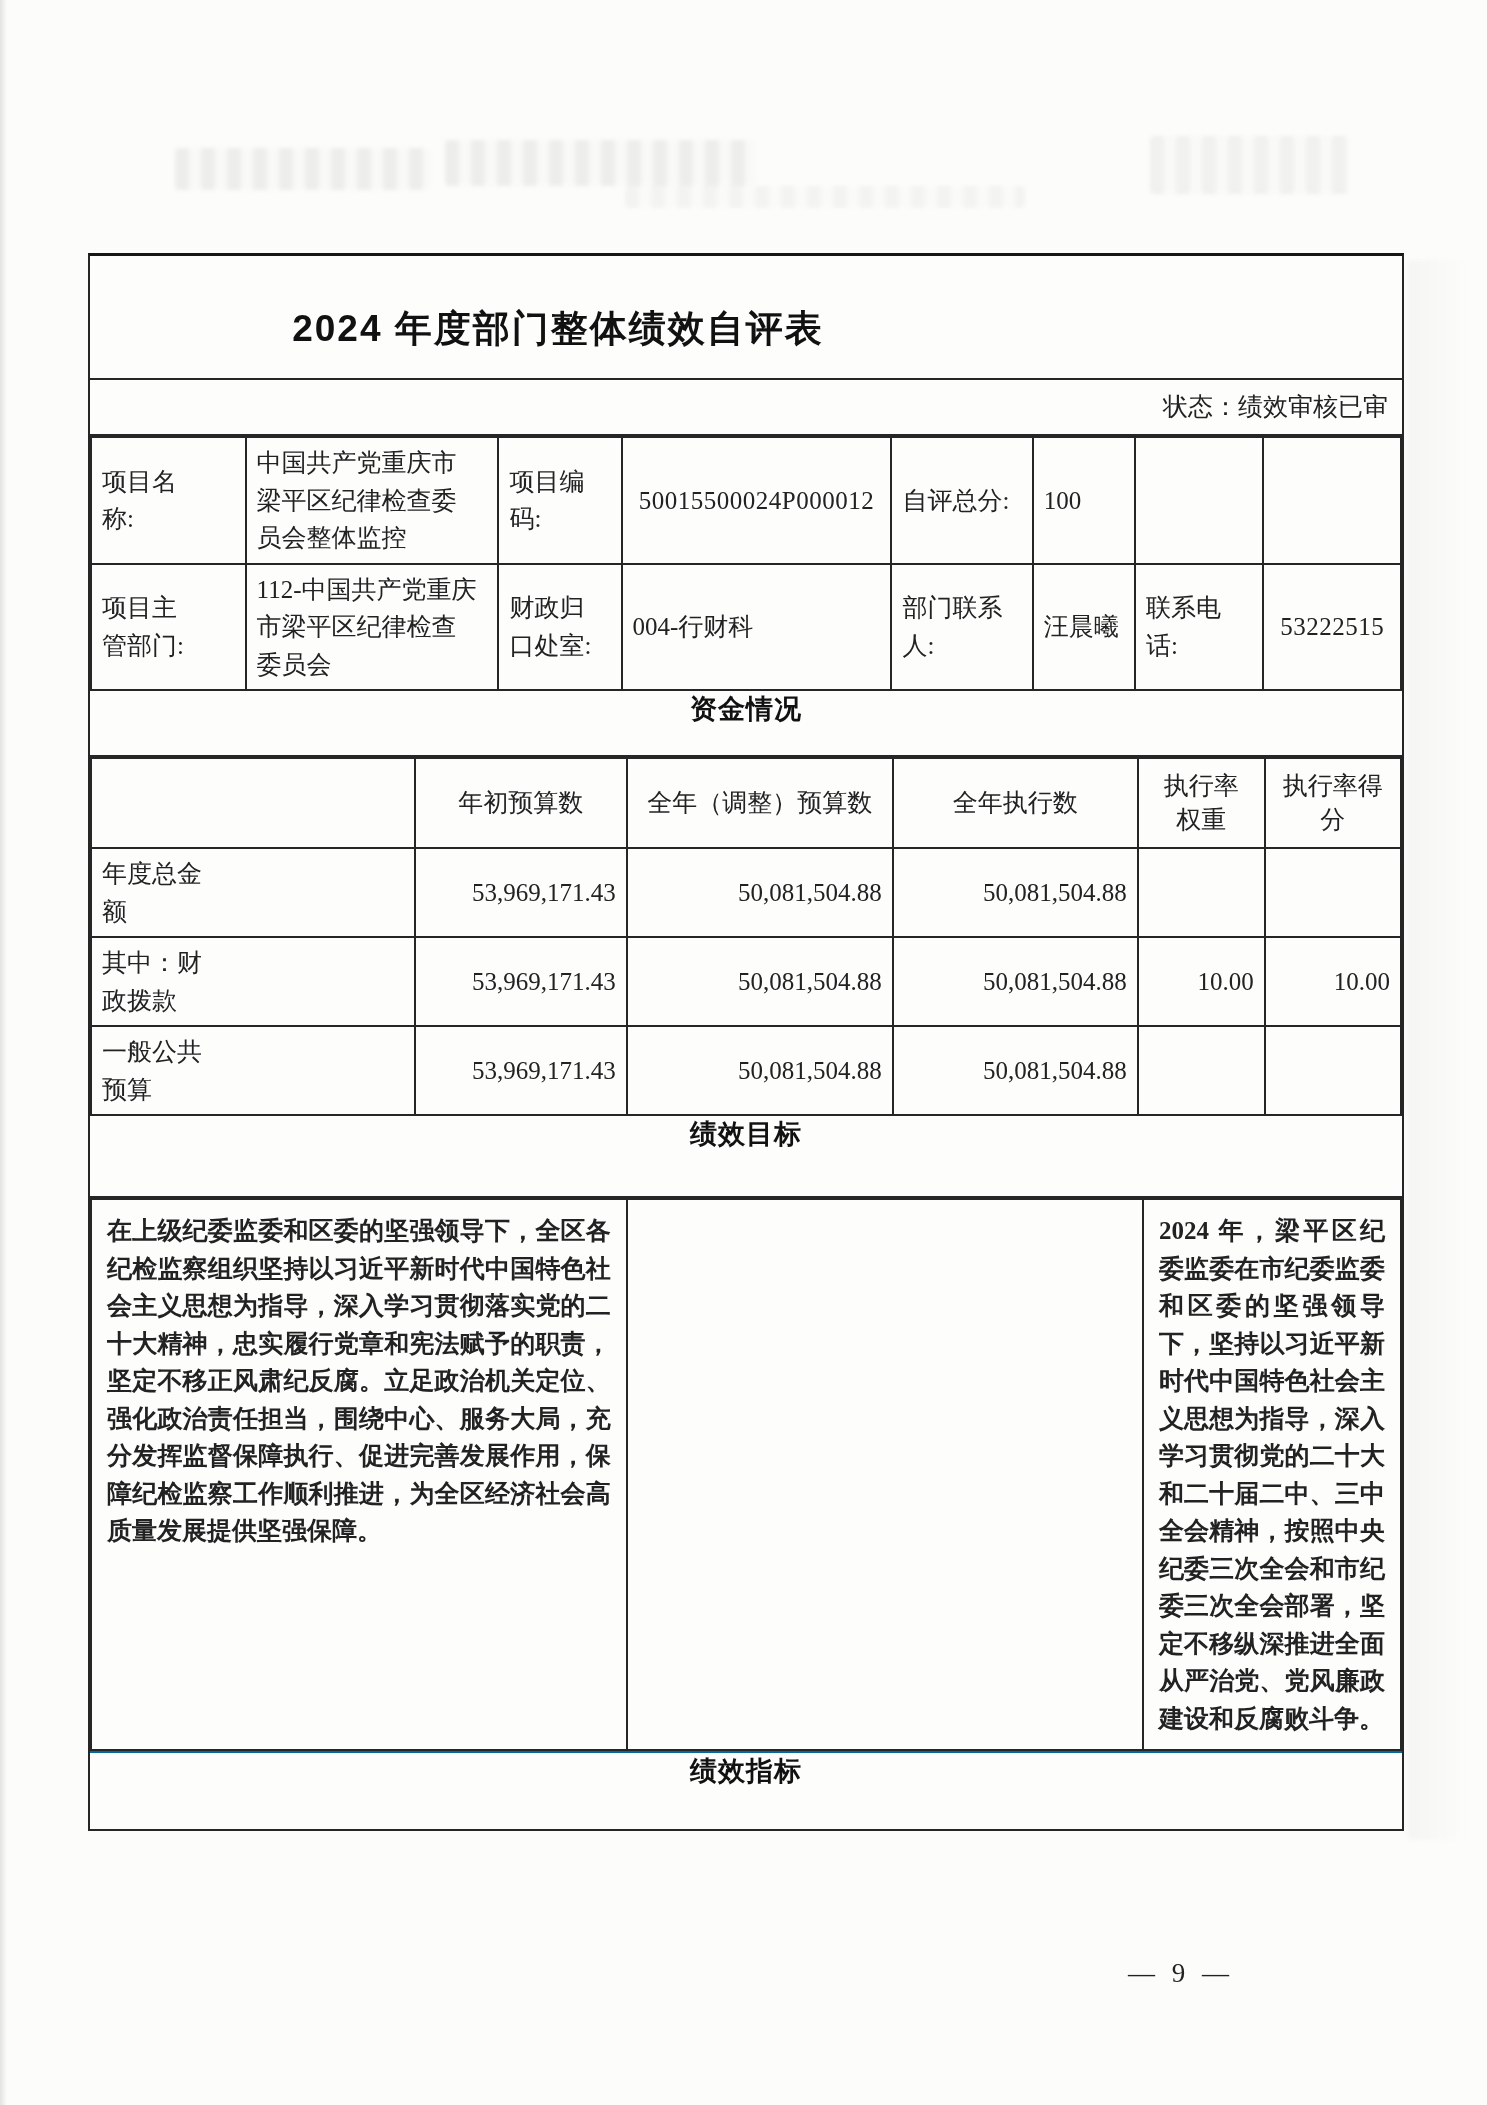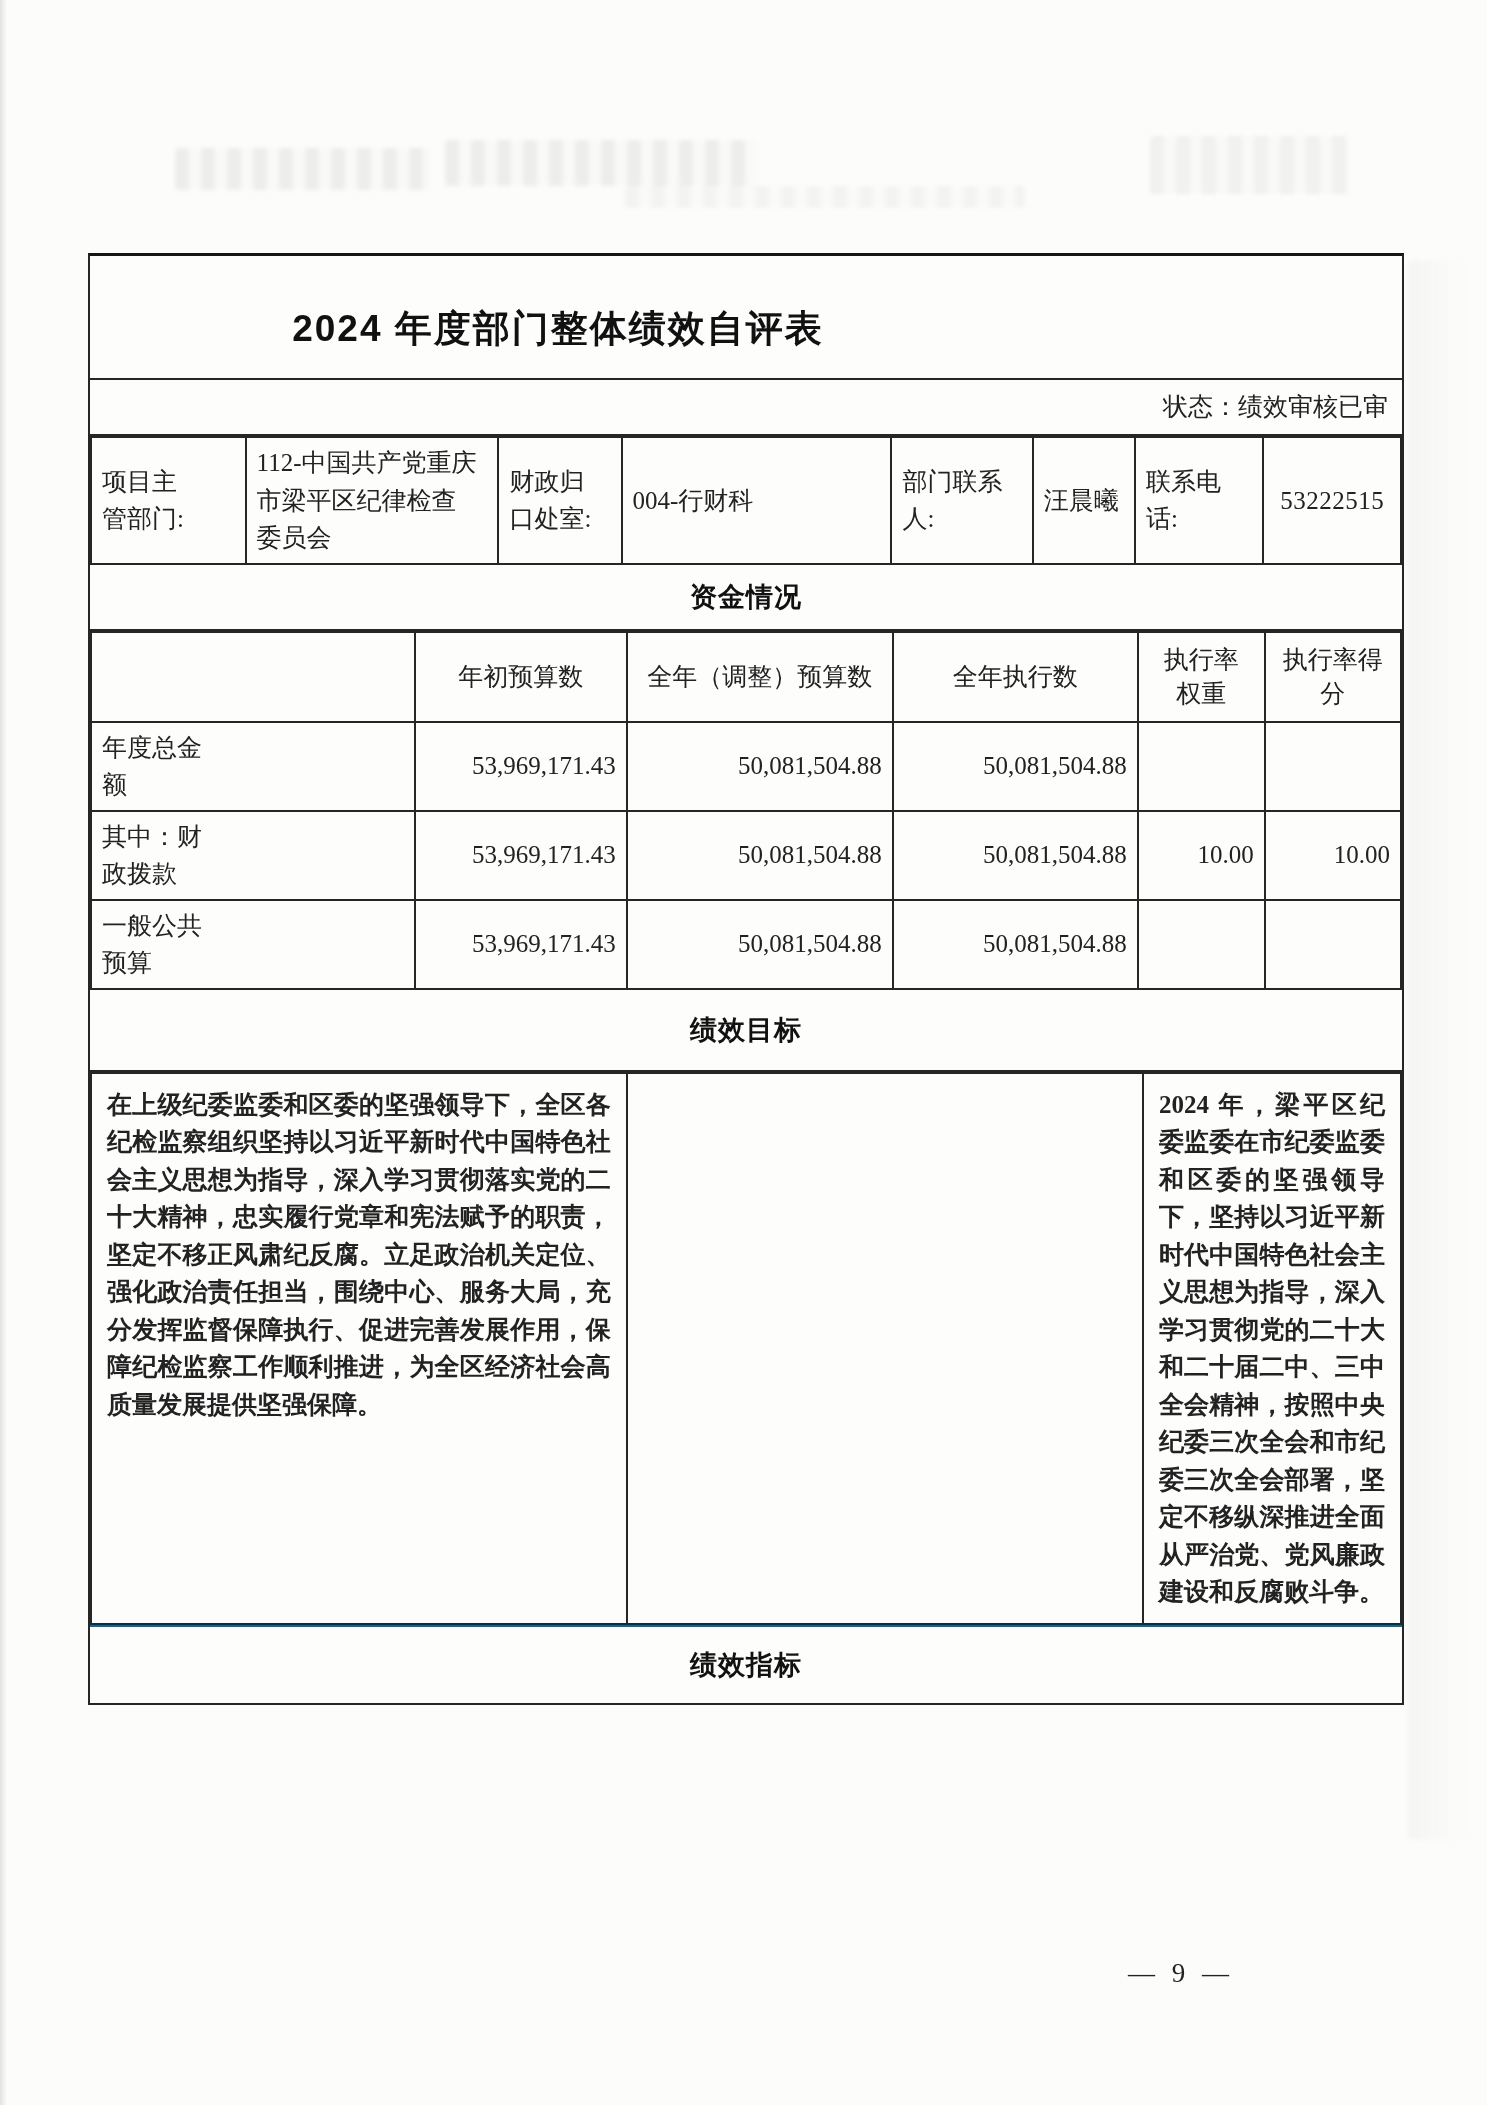--- a/index.html
+++ b/index.html
@@ -41,21 +41,21 @@
     font-size:25px;line-height:1.5;color:#222;
     padding:6px 10px;vertical-align:middle;
     white-space:pre-line;overflow:hidden;
   }
   .info-grid tr{height:123px;}
   td.lbl{text-align:left;padding-left:13px;}
   td.val-left{text-align:left;padding-left:14px;}
   td.val-indent{text-align:left;padding-left:24px;white-space:nowrap;margin-top:12px;}
   td.val-center{text-align:center;letter-spacing:0.5px;}
 
-  .section-band{display:flex;align-items:center;justify-content:center;}
+  .section-band{display:flex;justify-content:center;}
   .section-title{
     font-family:"Liberation Sans","DejaVu Sans",sans-serif;
     font-weight:bold;font-size:27px;letter-spacing:1px;color:#111;
   }
   .funds-band{height:64px;}
   .funds-grid tr.hdr{height:90px;}
   .funds-grid tr.datarow{height:75px;}
   .funds-grid td.h{text-align:center;line-height:1.35;}
   .funds-grid td.num{text-align:right;white-space:nowrap;font-family:Liberation Serif, serif;}
 
@@ -99,20 +99,34 @@
       <col style="width:11.8%">
         <col style="width:19.3%">
         <col style="width:9.4%">
         <col style="width:20.6%">
       <col style="width:10.8%">
         <col style="width:7.8%">
         <col style="width:9.8%">
         <col style="width:10.5%">
     </colgroup>
     <tbody>
+      <tr>
+        <td class="lbl">项目名
+称:</td>
+        <td class="val-left">中国共产党重庆市
+梁平区纪律检查委
+员会整体监控</td>
+        <td class="lbl">项目编
+码:</td>
+        <td class="val-center">50015500024P000012</td>
+        <td class="lbl">自评总分:</td>
+        <td class="val-left">100</td>
+        <td></td>
+        <td></td>
+      </tr>
       <tr>
         <td class="lbl">项目主
 管部门:</td>
         <td class="val-left">112-中国共产党重庆
 市梁平区纪律检查
 委员会</td>
         <td class="lbl">财政归
 口处室:</td>
         <td class="val-indent">004-行财科</td>
         <td class="lbl">部门联系

